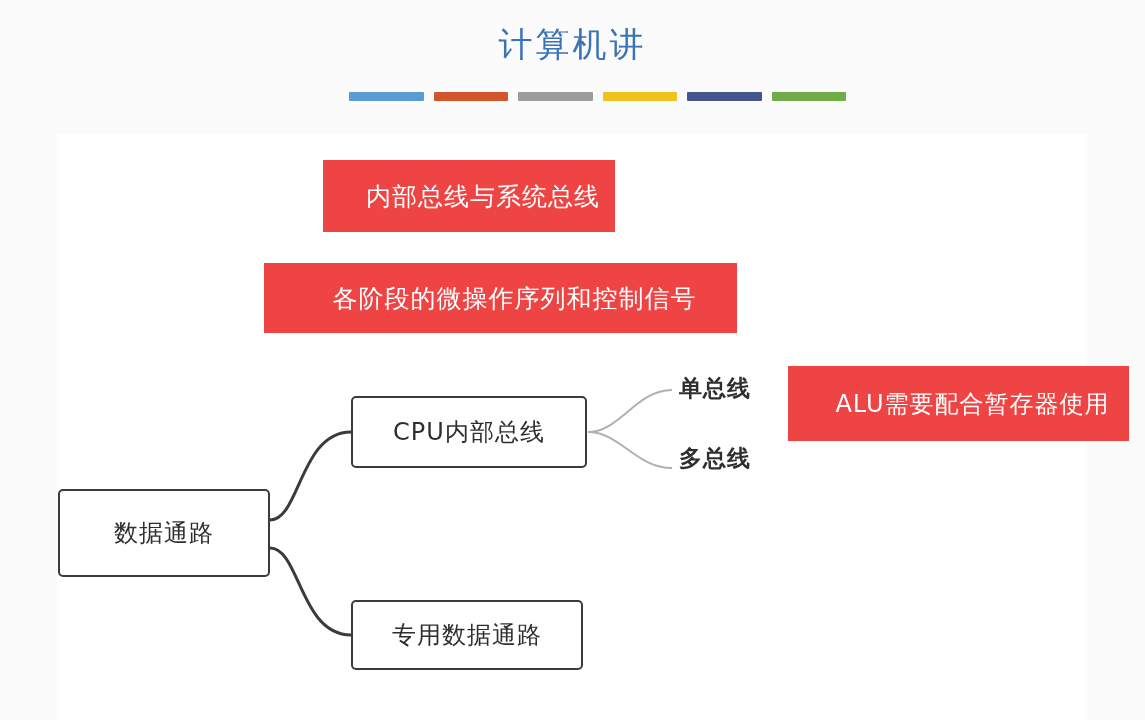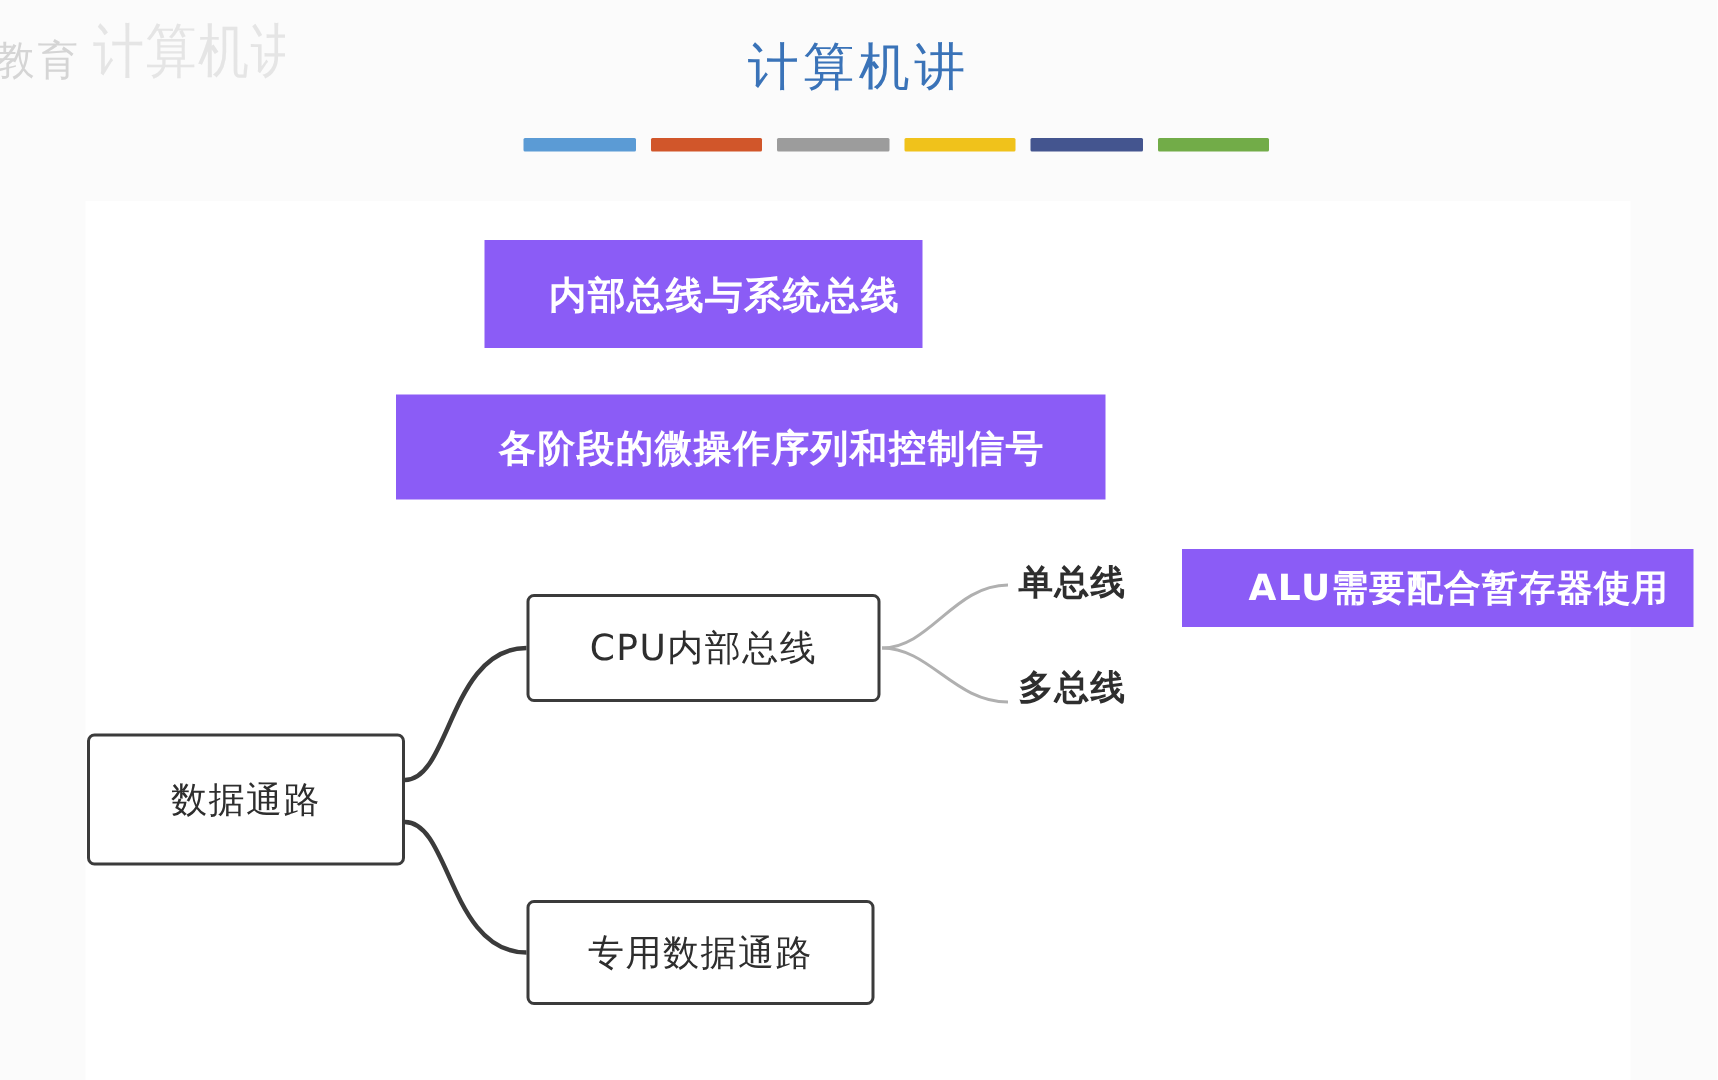--- a/index.html
+++ b/index.html
@@ -89,24 +89,24 @@
     left: 57px;
     top: 134px;
     width: 1030px;
     height: 586px;
     background: #ffffff;
   }
 
   
   .redbox {
     position: absolute;
-    background: #8b5cf6;
+    background: #ef4444;
     color: #ffffff;
     font-family: "DejaVu Sans", sans-serif;
-    font-weight: bold;
+    font-weight: normal;
     display: flex;
     align-items: center;
     justify-content: center;
     letter-spacing: 1px;
     box-sizing: border-box;
     padding-left: 28px;
   }
   #red-1 {
     left: 323px;
     top: 160px;
@@ -118,21 +118,21 @@
     left: 264px;
     top: 263px;
     width: 473px;
     height: 70px;
     font-size: 25px;
   }
   #red-3 {
     left: 788px;
     top: 366px;
     width: 341px;
-    height: 52px;
+    height: 75px;
     font-size: 24px;
   }
 
   
   .node {
     position: absolute;
     background: #ffffff;
     border: 2px solid #3b3b3b;
     border-radius: 5px;
     display: flex;
@@ -190,24 +190,20 @@
     width: 1145px;
     height: 720px;
     pointer-events: none;
   }
 </style>
 </head>
 <body>
 
 <div id="slide">
 
-  <div id="watermark">
-    <span class="wm-main">教育</span>
-    <span class="wm-sub">计算机讲</span>
-  </div>
 
   <div id="slide-title">计算机讲</div>
 
   <div id="color-bars">
     <div class="bar" style="background:#5b9bd5"></div>
     <div class="bar" style="background:#d1562a"></div>
     <div class="bar" style="background:#9c9c9c"></div>
     <div class="bar" style="background:#f0c21b"></div>
     <div class="bar" style="background:#44558f"></div>
     <div class="bar" style="background:#72ac48"></div>

